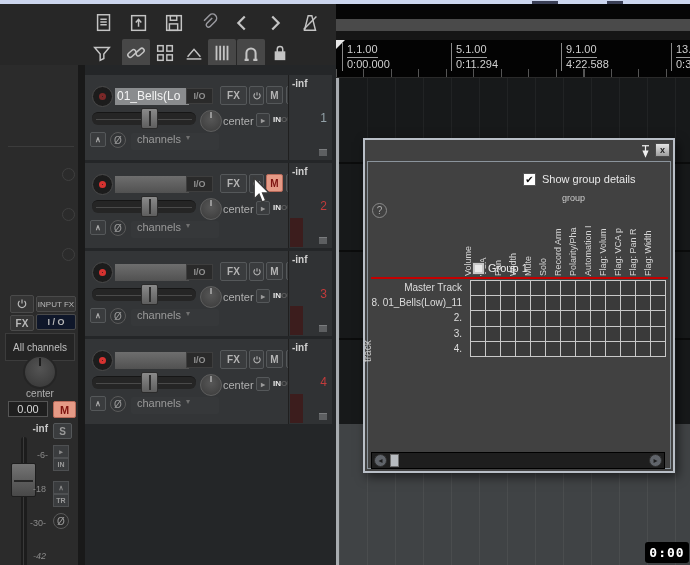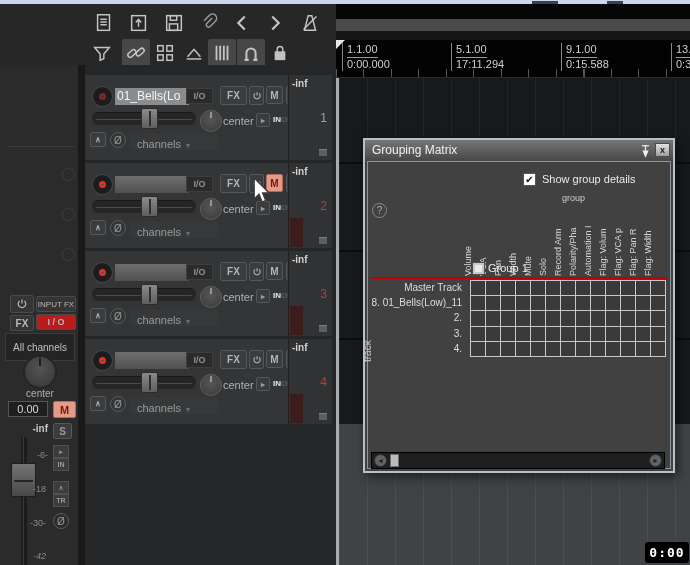--- a/index.html
+++ b/index.html
@@ -89,21 +89,21 @@
           background:radial-gradient(circle at 50% 40%, #575757, #3a3a3a); border:1px solid #5e5e5e; }
   .knob:after { content:""; position:absolute; left:50%; top:1px; width:1px; height:6px; background:#ddd; transform:translateX(-50%); }
   .pan-lab { position:absolute; left:138px; top:40px; color:#b0b0b0; font-size:11px; }
   .tplay { position:absolute; left:171px; top:38px; width:14px; height:14px; font-size:8px; color:#9a9a9a; }
   .tinout { position:absolute; left:188px; top:40px; font-size:8px; font-weight:bold; letter-spacing:0; }
   .tinout .in { color:#e8e8e8; } .tinout .out { color:#5e5e5e; }
   .tfold { position:absolute; left:5px; top:57px; width:16px; height:15px; font-size:8px; color:#aaa; }
   .tphase { position:absolute; left:25px; top:57px; width:16px; height:16px; border:1px solid #5a5a5a; border-radius:50%;
             color:#9a9a9a; font-size:10px; display:flex; align-items:center; justify-content:center; }
   .tch { position:absolute; left:46px; top:58px; width:88px; height:17px; background:#36383a; border-radius:2px;
-         color:#9a9a9a; font-size:11px; display:flex; align-items:flex-end; padding-left:6px; gap:5px; }
+         color:#9a9a9a; font-size:11px; display:flex; align-items:flex-start; padding-left:6px; gap:5px; }
   .tch .ar { color:#707070; font-size:8px; }
   .meter { position:absolute; left:203px; top:0; width:44px; height:85px; background:#303234; border-left:1px solid #1f1f1f; }
   .meter .peak { position:absolute; left:3px; top:3px; font-size:10px; font-weight:bold; color:#d0d0d0; }
   .meter .num { position:absolute; right:5px; top:36px; font-size:12px; color:#93a1a8; }
   .track.armed .meter .num { color:#c23b3b; }
   .meter .recmeter { display:none; position:absolute; left:1px; top:55px; width:13px; height:29px; background:#3c1d1d; }
   .track.armed .meter .recmeter { display:block; }
   .meter .corner { position:absolute; right:5px; bottom:4px; width:8px; height:7px; background:#5d5f61; border-top:1px solid #7a7c7e; }
 
   
@@ -255,41 +255,41 @@
   <div class="tbtn" style="left:266px;top:39px;">
     <svg width="22" height="22" viewBox="0 0 24 24">
         <rect x="7" y="11" width="10" height="8" fill="#c4c4c4"></rect>
         <path d="M9 11V8a3 3 0 0 1 6 0v3"></path>
       </svg>
     </div>
 
   <div class="ruler">
     <div class="edit-cursor"></div>
     <div class="rmark" style="left:6px;"><span class="beat">1.1.00</span><span class="time">0:00.000</span></div>
-    <div class="rmark" style="left:115px;"><span class="beat">5.1.00</span><span class="time">17:11.294</span></div>
-    <div class="rmark" style="left:225px;"><span class="beat">9.1.00</span><span class="time">0:15.588</span></div>
+    <div class="rmark" style="left:115px;"><span class="beat">5.1.00</span><span class="time">0:11.294</span></div>
+    <div class="rmark" style="left:225px;"><span class="beat">9.1.00</span><span class="time">4:22.588</span></div>
     <div class="rmark" style="left:335px;"><span class="beat">13.1</span><span class="time">0:33.</span></div>
     <div class="ticks"></div>
   </div>
 
   <div class="master">
     <div class="m-divider"></div>
     <div class="m-circle" style="left:62px;top:103px;"></div>
     <div class="m-circle" style="left:62px;top:143px;"></div>
     <div class="m-circle" style="left:62px;top:183px;"></div>
 
     <div class="mbtn" style="left:10px;top:230px;width:24px;height:18px;">
       <svg width="12" height="12" viewBox="0 0 24 24" style="stroke:#b8b8b8;fill:none;stroke-width:2.4">
           <path d="M12 3v8"></path>
           <path d="M7 6a7.5 7.5 0 1 0 10 0"></path>
         </svg>
       </div>
     <div class="mbtn" style="left:36px;top:231px;width:40px;height:16px;font-size:8px;">INPUT FX</div>
     <div class="mbtn" style="left:10px;top:250px;width:24px;height:16px;font-size:10px;font-weight:bold;">FX</div>
-    <div class="mbtn" style="left:36px;top:249px;width:40px;height:16px;font-size:9px;font-weight:bold;background:#b91c1c;">I / O</div>
+    <div class="mbtn" style="left:36px;top:249px;width:40px;height:16px;font-size:9px;font-weight:bold;background:#0f172a;">I / O</div>
     <div class="m-allch">All channels</div>
     <div class="bigknob"></div>
     <div class="m-center">center</div>
     <div class="m-vol">0.00</div>
     <div class="m-mute">M</div>
     <div class="m-solo">S</div>
     <div class="m-small" style="top:380px;color:#8a8a8a;">
         <span>▸</span>
       </div>
     <div class="m-small" style="top:393px;">IN</div>
@@ -478,21 +478,20 @@
   <div class="splitter"></div>
   <div class="arrange">
     <div class="grid"></div>
     <div class="lanesep" style="top:84px;"></div>
     <div class="lanesep" style="top:172px;"></div>
     <div class="lanesep" style="top:260px;"></div>
     <div class="below"></div>
   </div>
 
   <div class="gm">
-    <div class="gm-title">Grouping Matrix</div>
     <div class="gm-pin">
       <svg width="11" height="14" viewBox="0 0 12 16" style="stroke:#f0f0f0;fill:#f0f0f0;stroke-width:1.4">
           <path d="M2 2h8" fill="none"></path>
           <path d="M6 2v9" fill="none"></path>
           <path d="M3.5 8h5l-2.5 6z"></path>
         </svg>
       </div>
     <div class="gm-close">
         <span>x</span>
       </div>

